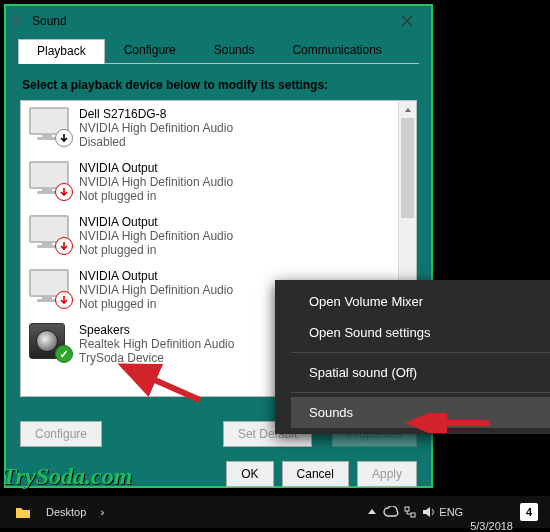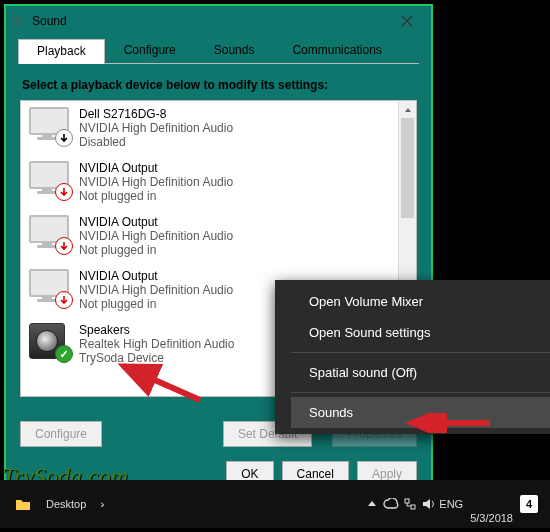--- a/index.html
+++ b/index.html
@@ -39,28 +39,28 @@
   .btn.disabled{color:#9a9a9a;}
   .spacer{flex:1;}
   .dlg-btns{display:flex;gap:8px;justify-content:flex-end;margin:14px 14px 0;}
   
   .ctxmenu{position:absolute;left:275px;top:280px;width:298px;background:#2b2b2b;color:#fff;box-shadow:0 4px 14px rgba(0,0,0,.7);padding:6px 16px;font-size:13px;}
   .mitem{padding:8px 18px;display:flex;align-items:center;position:relative;}
   .mitem.hover{background:#4a4a4a;}
   .msep{height:1px;background:#4a4a4a;margin:4px 0;}
   .mchev{position:absolute;right:12px;color:#ddd;}
   
-  .taskbar{position:absolute;left:0;right:0;bottom:4px;height:48px;background:#111;display:flex;align-items:center;color:#ddd;padding:0 4px;font-size:11px;}
+  .taskbar{position:absolute;left:0;right:0;bottom:4px;height:32px;background:#111;display:flex;align-items:center;color:#ddd;padding:0 4px;font-size:11px;}
   .tb-left{display:flex;align-items:center;gap:14px;flex:1;padding-left:10px;}
   .tb-right{display:flex;align-items:center;gap:1px;padding-right:8px;}
   .tb-ic{width:18px;height:18px;display:flex;align-items:center;justify-content:center;color:#ddd;}
   .tb-dt{display:flex;flex-direction:column;align-items:flex-end;line-height:13px;margin-left:6px;margin-top:28px;}
   .tb-not{width:18px;height:18px;background:#fff;color:#000;border-radius:2px;display:flex;align-items:center;justify-content:center;font-weight:bold;font-size:11px;margin-left:6px;}
   
-  .wm{position:absolute;left:2px;bottom:42px;font-family:Georgia,serif;font-size:24px;font-style:italic;color:#4d7c0f;text-shadow:1px 1px 0 #000;opacity:.9;pointer-events:none;}
+  .wm{position:absolute;left:2px;bottom:42px;font-family:Georgia,serif;font-size:24px;font-style:italic;color:#22c55e;text-shadow:1px 1px 0 #000;opacity:.9;pointer-events:none;font-weight:bold;}
   
   .arrow{position:absolute;pointer-events:none;}
   svg{display:block;}
 </style>
 </head>
 <body>
 
 <div class="stage">
 
   <div class="win">

